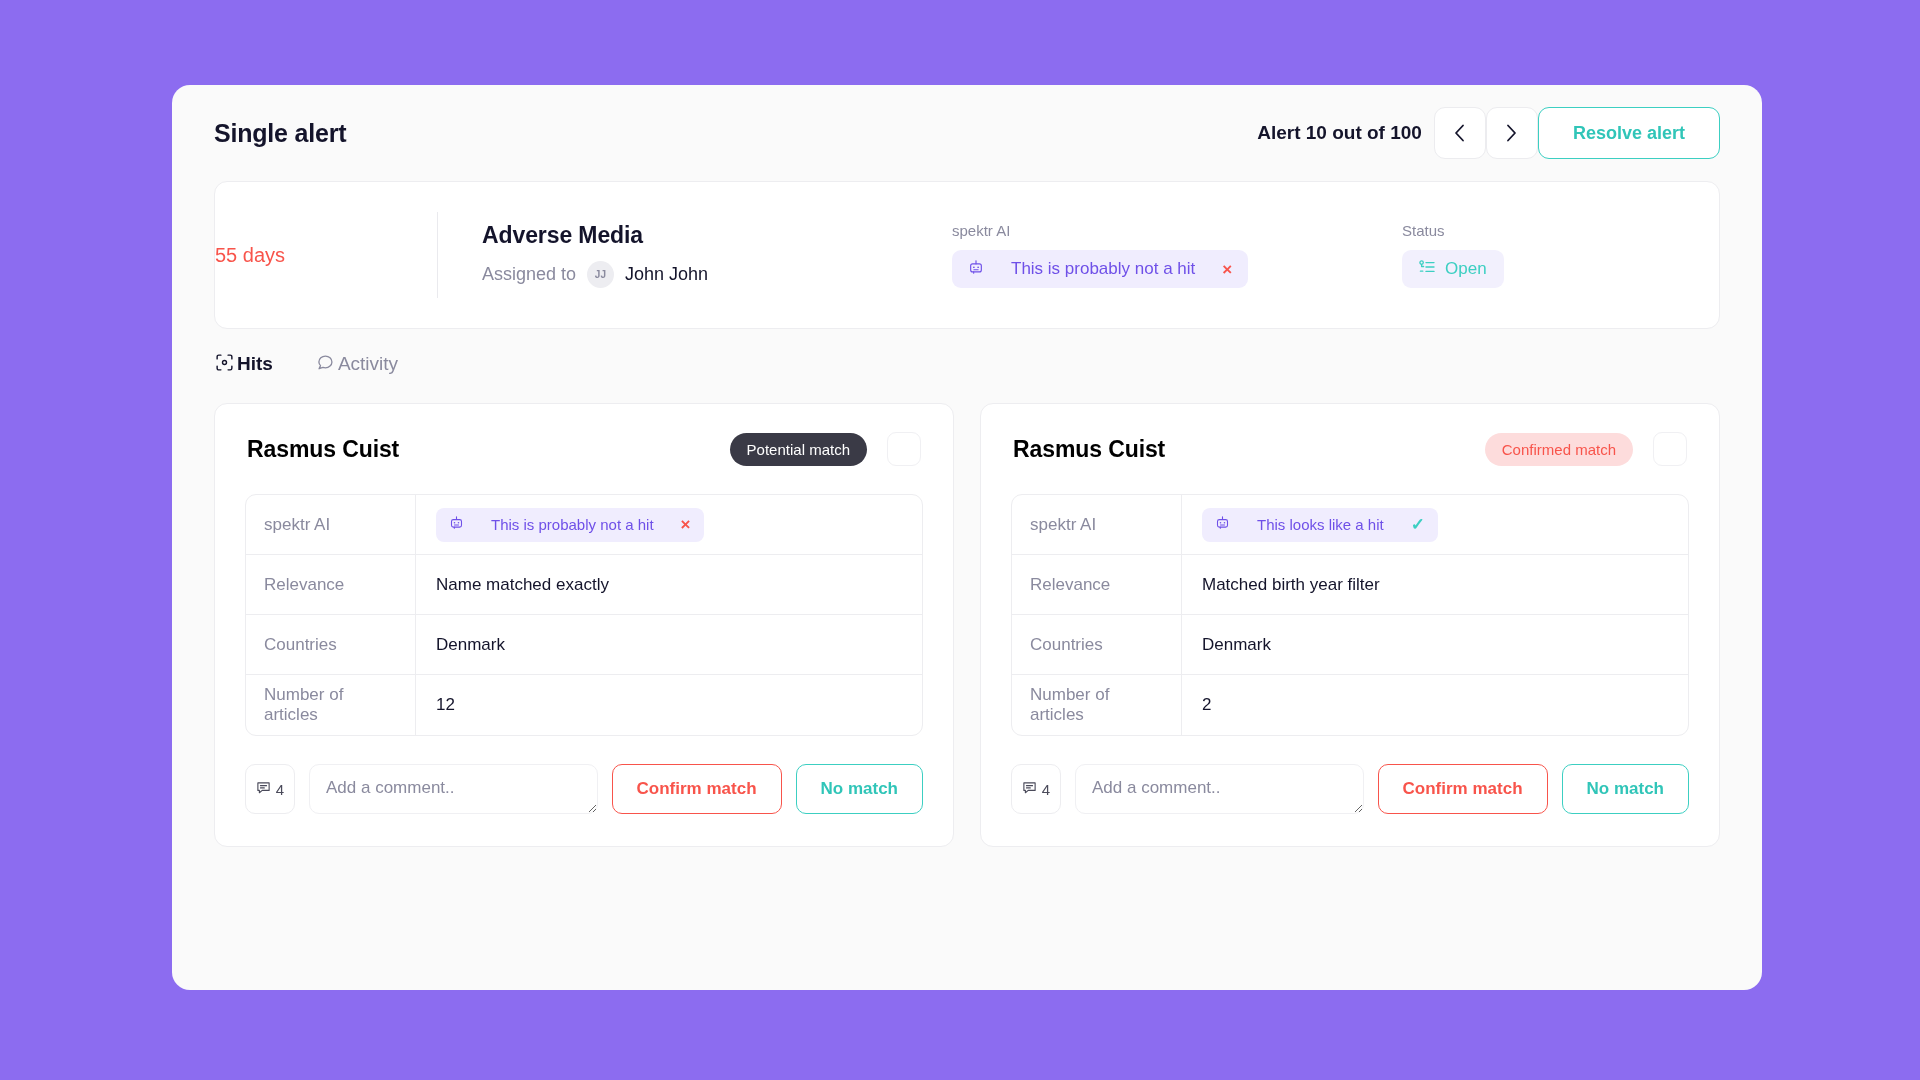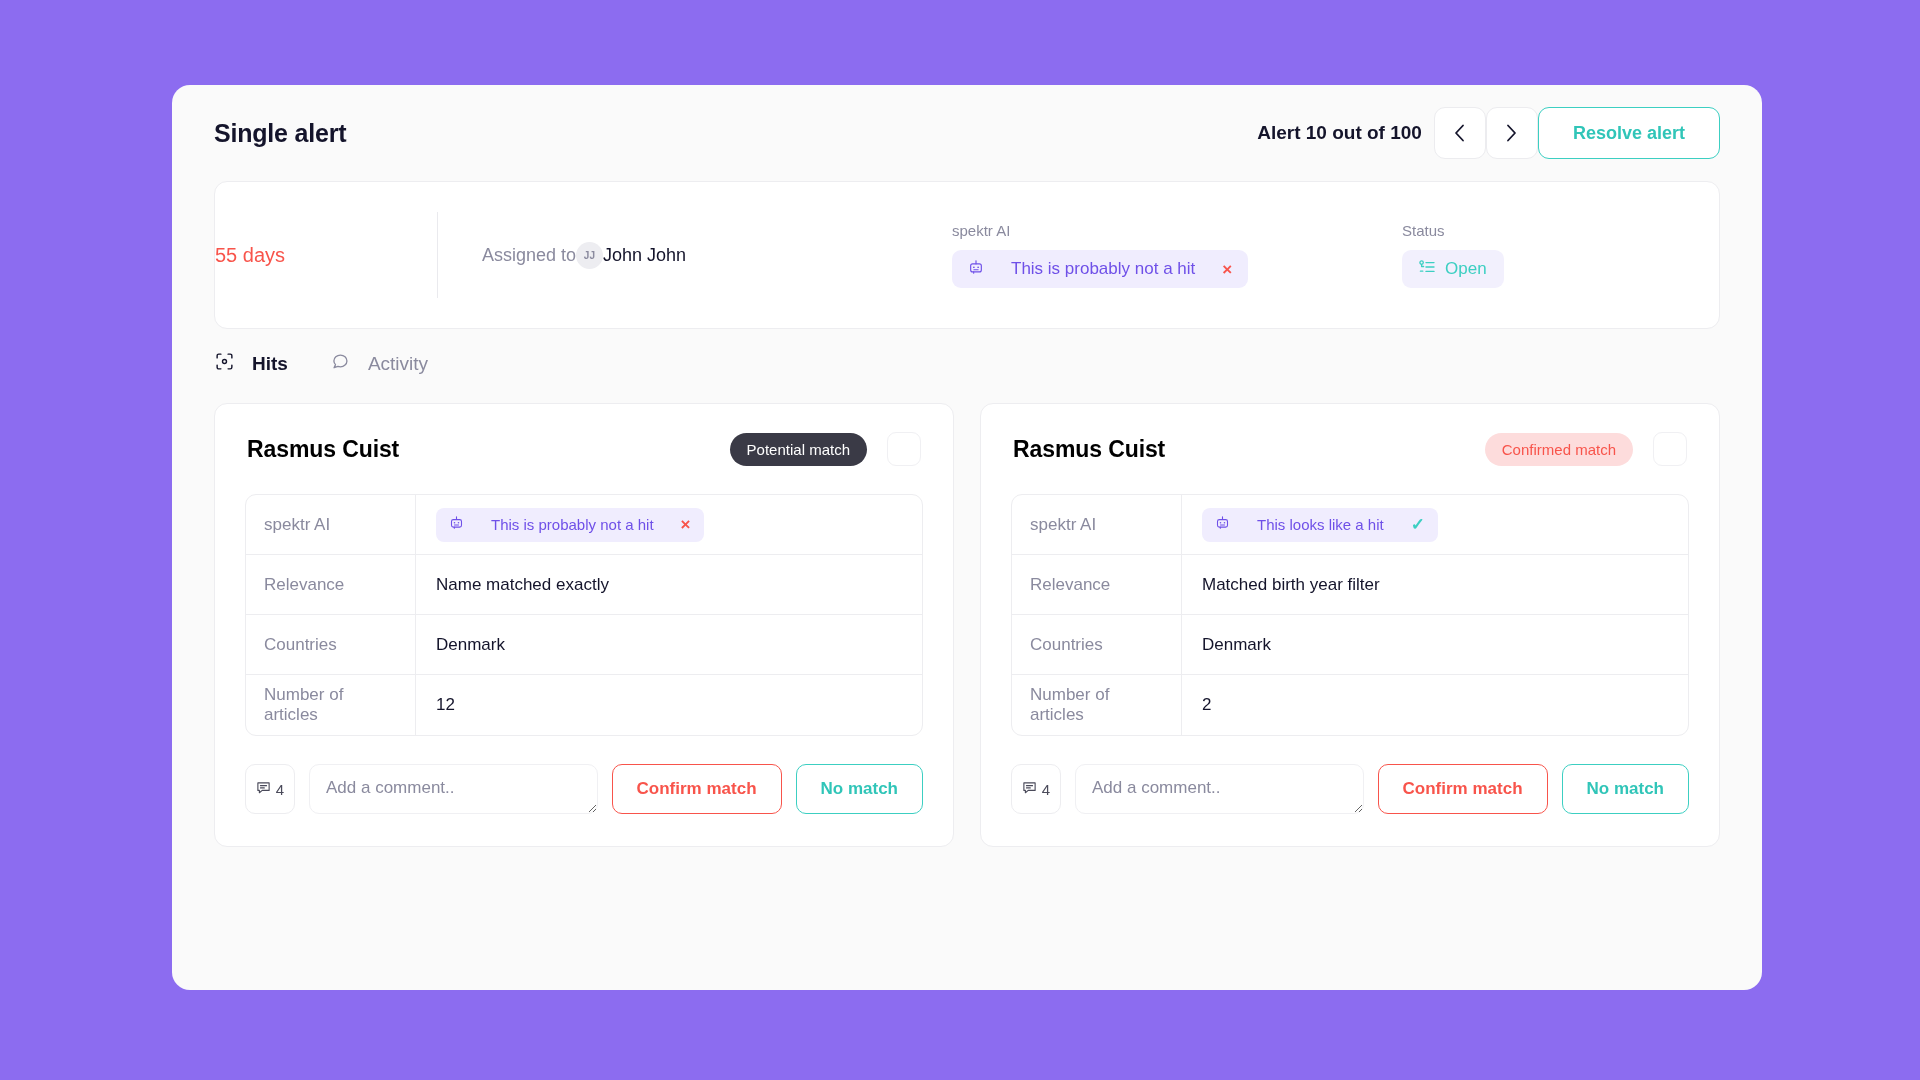--- a/index.html
+++ b/index.html
@@ -120,20 +120,21 @@
   .alert-type {
     font-size: 23px;
     font-weight: 600;
     color: #14142B;
     margin-bottom: 12px;
     letter-spacing: -0.1px;
   }
   .assigned-row {
     display: flex;
     align-items: center;
+    gap: 11px;
   }
   .assigned-label {
     font-size: 18px;
     color: #8A8A9E;
   }
   .avatar {
     width: 27px;
     height: 27px;
     border-radius: 50%;
     background: #EDEDF1;
@@ -200,22 +201,22 @@
   
   .tabs {
     display: flex;
     align-items: center;
     gap: 44px;
     height: 70px;
     padding-left: 2px;
   }
   .tab {
     display: flex;
-    align-items: flex-start;
-    gap: 19px;
+    align-items: flex-end;
+    gap: 4px;
     cursor: pointer;
   }
   .tab-label { font-size: 19px; font-weight: 500; }
   .tab.active .tab-label { color: #14142B; font-weight: 600; }
   .tab.inactive .tab-label { color: #8A8A9E; }
 
   
   .cards-row {
     display: flex;
     gap: 26px;
@@ -385,20 +386,21 @@
 
   <div class="summary-card">
     <div class="days-cell">
       <span class="days-text">55 days</span>
     </div>
     <div class="vdiv"></div>
 
     <div class="summary-main">
 
       <div class="sum-left">
+        <div class="alert-type">Adverse Media</div>
         <div class="assigned-row">
           <span class="assigned-label">Assigned to</span>
           <span class="avatar">JJ</span>
           <span class="assignee-name">John John</span>
         </div>
       </div>
 
       <div class="sum-col ai">
         <div class="sum-col-label">spektr AI</div>
         <div class="ai-pill">

